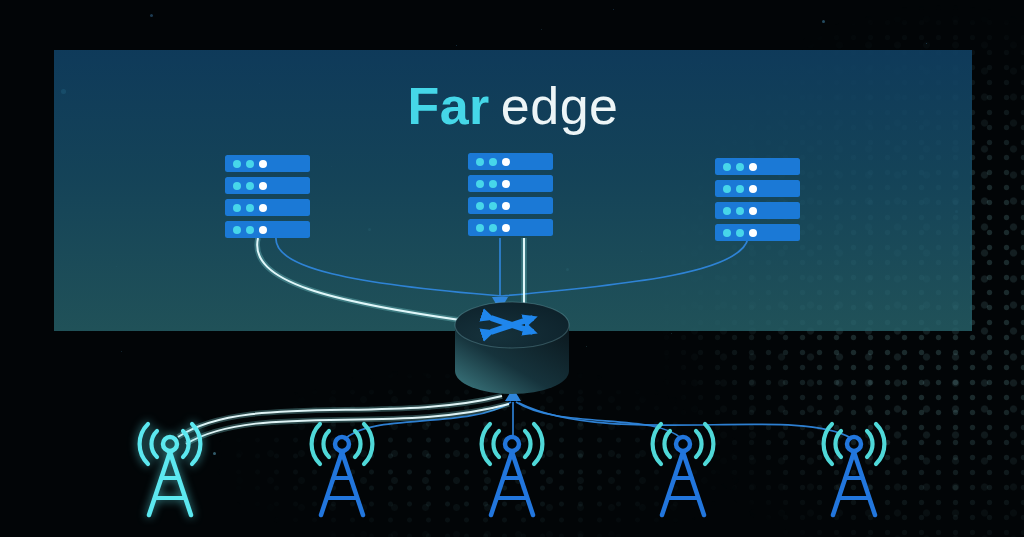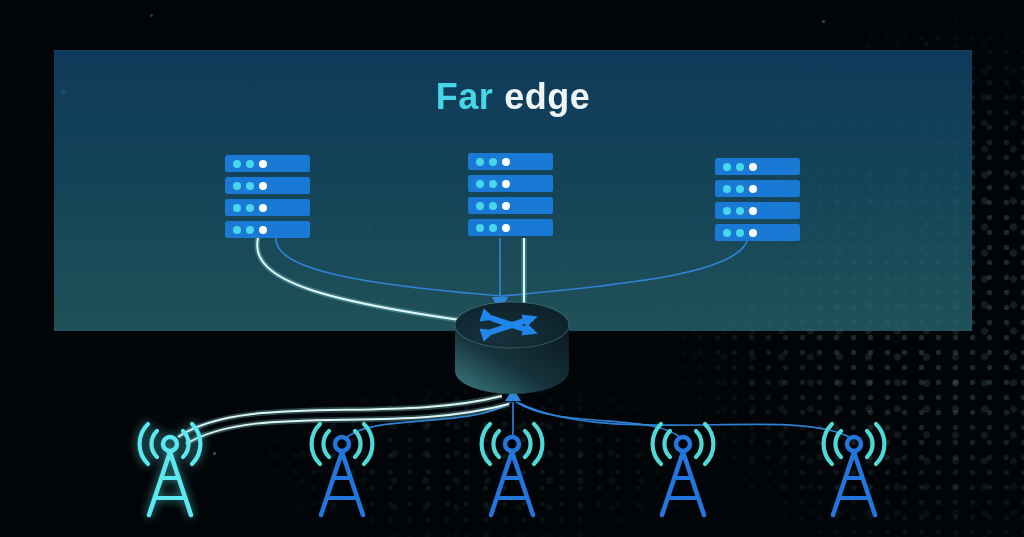--- a/index.html
+++ b/index.html
@@ -60,24 +60,24 @@
   .panel{
     position:absolute;left:54px;top:50px;width:918px;height:281px;
     background:linear-gradient(180deg,
       rgba(16,64,99,.90) 0%,
       rgba(23,76,100,.87) 45%,
       rgba(38,96,104,.84) 100%);
   }
   .panel-title{
     position:absolute;left:0;top:26px;width:100%;
     display:flex;justify-content:center;align-items:baseline;gap:11px;
-    font-size:36px;letter-spacing:.5px;
+    font-size:52px;letter-spacing:.5px;
   }
   .title-hl{color:var(--accent,#45d7e8);font-weight:700;}
-  .title-rest{color:#edf5f7;font-weight:700;}
+  .title-rest{color:#edf5f7;font-weight:400;}
   
   .server-rack{position:absolute;width:85px;z-index:5;}
   .rack-bar{
     width:85px;height:17px;margin-bottom:5px;border-radius:2.5px;
     background:var(--server-bar,#1b79d6);
     display:flex;align-items:center;
   }
   .rack-dot{width:8px;height:8px;border-radius:50%;margin-right:5px;}
   .rack-dot:first-child{margin-left:8px;}
   

